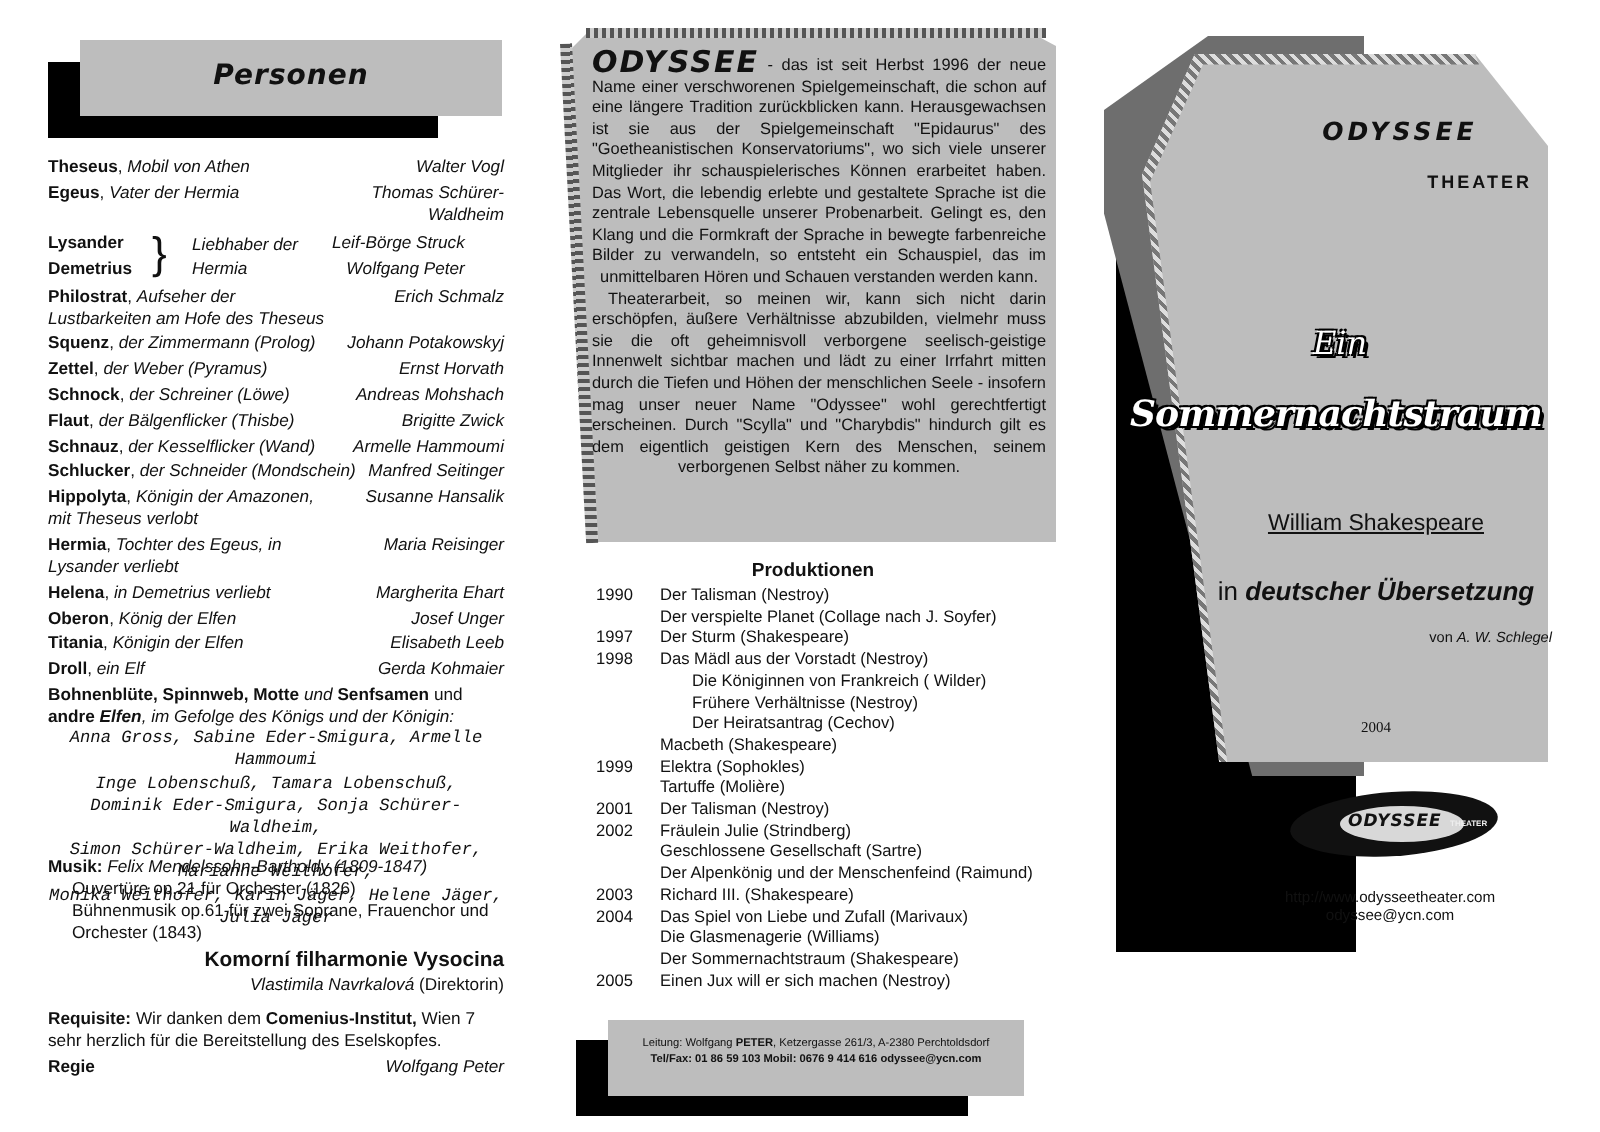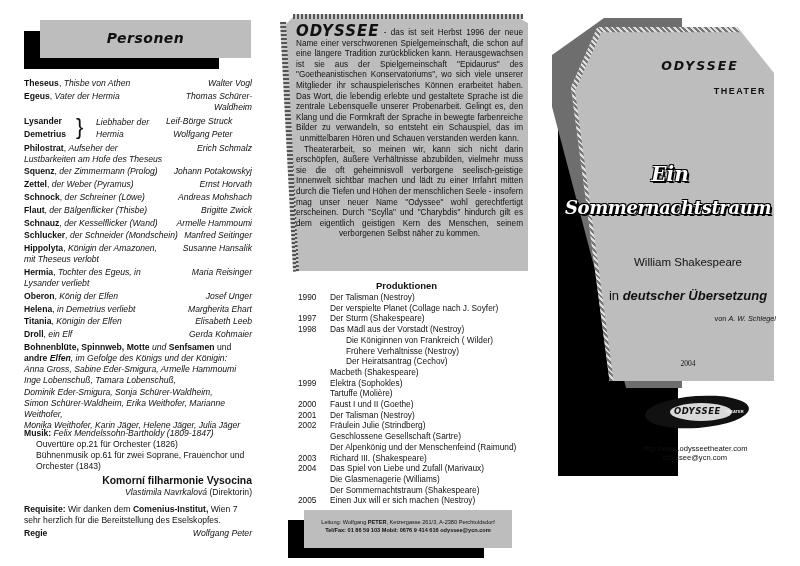--- a/index.html
+++ b/index.html
@@ -21,21 +21,21 @@
   .b { font-weight: bold; }
   .i { font-style: italic; }
 
   .lovers { display: flex; margin-bottom: 2px; }
   .lovers .names { width: 52px; font-weight: bold; line-height: 13px; }
   .lovers .brace { width: 20px; font-size: 22px; line-height: 24px; font-weight: 200; }
   .lovers .desc { flex: 1; font-style: italic; line-height: 12px; padding-top: 1px; }
   .lovers .acts { text-align: right; font-style: italic; line-height: 13px; }
 
   .elfen { margin-top: 2px; }
-  .elfen-list { text-align: left; font-style: italic; line-height: 11.2px; }
+  .elfen-list { text-align: center; font-style: italic; line-height: 11.2px; font-family: Liberation Mono, monospace; }
 
   .musik { position: absolute; left: 24px; top: 428px; width: 228px; font-size: 8.6px; line-height: 11px; }
   .musik .indent { padding-left: 12px; }
   .komorni { text-align: right; font-weight: bold; font-size: 10.4px; margin-top: 2px; line-height: 13px; }
   .direktor { text-align: right; font-style: italic; }
   .credits { position: absolute; left: 24px; top: 504px; width: 228px; font-size: 8.6px; line-height: 11px; }
   .credits .row { margin-bottom: 1.5px; }
 
   
   .center-box { position: absolute; left: 285px; top: 15px; width: 243px; height: 256px;
@@ -65,26 +65,26 @@
   .r-light { position: absolute; left: 571px; top: 27px; width: 203px; height: 354px; background: #bdbdbd;
     clip-path: polygon(13% 0, 82% 0, 100% 13%, 100% 100%, 19% 100%, 0 17%); }
   .r-light-edge { position: absolute; left: 571px; top: 27px; width: 203px; height: 354px;
     background: repeating-linear-gradient(45deg, #777 0 2px, #ddd 2px 4px);
     clip-path: polygon(13% 0, 82% 0, 83% 1.5%, 15% 1.5%, 2% 18%, 21% 100%, 19% 100%, 0 17%); }
 
   .r-odyssee { position: absolute; left: 640px; top: 58px; width: 120px; text-align: center;
     font-family: "DejaVu Sans", sans-serif; font-weight: bold; font-style: italic; font-size: 12.5px; letter-spacing: 2px; }
   .r-theater { position: absolute; left: 640px; top: 86px; width: 126px; text-align: right; font-weight: bold; font-size: 9px; letter-spacing: 1.5px; }
   .r-ein { position: absolute; left: 640px; top: 162px; width: 60px; text-align: center;
-    font-family: "DejaVu Serif", serif; font-weight: bold; font-style: italic; font-size: 20px; color: #fff;
+    font-family: "DejaVu Serif", serif; font-weight: normal; font-style: italic; font-size: 16px; color: #fff;
     text-shadow: -1px -1px 0 #000, 1px -1px 0 #000, -1px 1px 0 #000, 1px 1px 0 #000, 2px 2px 0 #000; }
   .r-title { position: absolute; left: 563px; top: 197px; width: 210px; text-align: center;
     font-family: "DejaVu Serif", serif; font-weight: bold; font-style: italic; font-size: 18px; color: #fff; letter-spacing: -0.4px;
     text-shadow: -1px -1px 0 #000, 1px -1px 0 #000, -1px 1px 0 #000, 1px 1px 0 #000, 2px 2px 0 #000; }
-  .r-author { position: absolute; left: 600px; top: 256px; width: 176px; text-align: center; font-size: 11.5px; }
+  .r-author { position: absolute; left: 600px; top: 256px; width: 176px; text-align: center; font-size: 11.5px; text-decoration: underline; }
   .r-trans { position: absolute; left: 600px; top: 288px; width: 176px; text-align: center; font-size: 13px; }
   .r-trans b { font-style: italic; }
   .r-schlegel { position: absolute; left: 600px; top: 314px; width: 176px; text-align: right; font-size: 7.3px; }
   .r-year { position: absolute; left: 600px; top: 359px; width: 176px; text-align: center; font-family: "Liberation Serif", serif; font-size: 7.5px; }
 
   .r-logo-outer { position: absolute; left: 645px; top: 396px; width: 104px; height: 32px; background: #111; border-radius: 50%;
     transform: rotate(-4deg); }
   .r-logo-inner { position: absolute; left: 670px; top: 403px; width: 62px; height: 18px; background: #d8d8d8; border-radius: 50%; }
   .r-logo-text { position: absolute; left: 674px; top: 406px; font-family: "DejaVu Sans", sans-serif; font-weight: bold; font-style: italic; font-size: 8.5px; letter-spacing: 0.5px; color: #111; }
   .r-logo-sub { position: absolute; left: 725px; top: 409px; font-size: 4px; color: #eee; font-weight: bold; }
@@ -93,21 +93,21 @@
 </head>
 <body>
 
 <section class="left">
   <div class="personen-shadow"></div>
   <div class="personen-box"></div>
   <div class="personen-title">Personen</div>
 
   <div class="cast">
     <div class="row">
-      <div class="role"><span class="b">Theseus</span>, <span class="i">Thisbe von Athen</span></div>
+      <div class="role"><span class="b">Theseus</span>, <span class="i">Mobil von Athen</span></div>
       <div class="actor">Walter Vogl</div>
     </div>
     <div class="row">
       <div class="role"><span class="b">Egeus</span>, <span class="i">Vater der Hermia</span></div>
       <div class="actor wrap" style="width:70px">Thomas Schürer-Waldheim</div>
     </div>
 
     <div class="lovers">
       <div class="names">
         <div>Lysander</div>
@@ -151,26 +151,26 @@
     </div>
     <div class="row">
       <div class="role" style="max-width:150px"><span class="b">Hippolyta</span>, <span class="i">Königin der Amazonen, mit Theseus verlobt</span></div>
       <div class="actor">Susanne Hansalik</div>
     </div>
     <div class="row">
       <div class="role" style="max-width:150px"><span class="b">Hermia</span>, <span class="i">Tochter des Egeus, in Lysander verliebt</span></div>
       <div class="actor">Maria Reisinger</div>
     </div>
     <div class="row">
+      <div class="role"><span class="b">Helena</span>, <span class="i">in Demetrius verliebt</span></div>
+      <div class="actor">Margherita Ehart</div>
+    </div>
+    <div class="row">
       <div class="role"><span class="b">Oberon</span>, <span class="i">König der Elfen</span></div>
       <div class="actor">Josef Unger</div>
-    </div>
-    <div class="row">
-      <div class="role"><span class="b">Helena</span>, <span class="i">in Demetrius verliebt</span></div>
-      <div class="actor">Margherita Ehart</div>
     </div>
     <div class="row">
       <div class="role"><span class="b">Titania</span>, <span class="i">Königin der Elfen</span></div>
       <div class="actor">Elisabeth Leeb</div>
     </div>
     <div class="row">
       <div class="role"><span class="b">Droll</span>, <span class="i">ein Elf</span></div>
       <div class="actor">Gerda Kohmaier</div>
     </div>
 
@@ -260,24 +260,20 @@
       </div>
     <div class="prow">
         <span class="year">1999</span>
         <span class="title">Elektra (Sophokles)</span>
       </div>
     <div class="prow">
         <span class="year"></span>
         <span class="title">Tartuffe (Molière)</span>
       </div>
     <div class="prow">
-        <span class="year">2000</span>
-        <span class="title">Faust I und II (Goethe)</span>
-      </div>
-    <div class="prow">
         <span class="year">2001</span>
         <span class="title">Der Talisman (Nestroy)</span>
       </div>
     <div class="prow">
         <span class="year">2002</span>
         <span class="title">Fräulein Julie (Strindberg)</span>
       </div>
     <div class="prow">
         <span class="year"></span>
         <span class="title">Geschlossene Gesellschaft (Sartre)</span>

